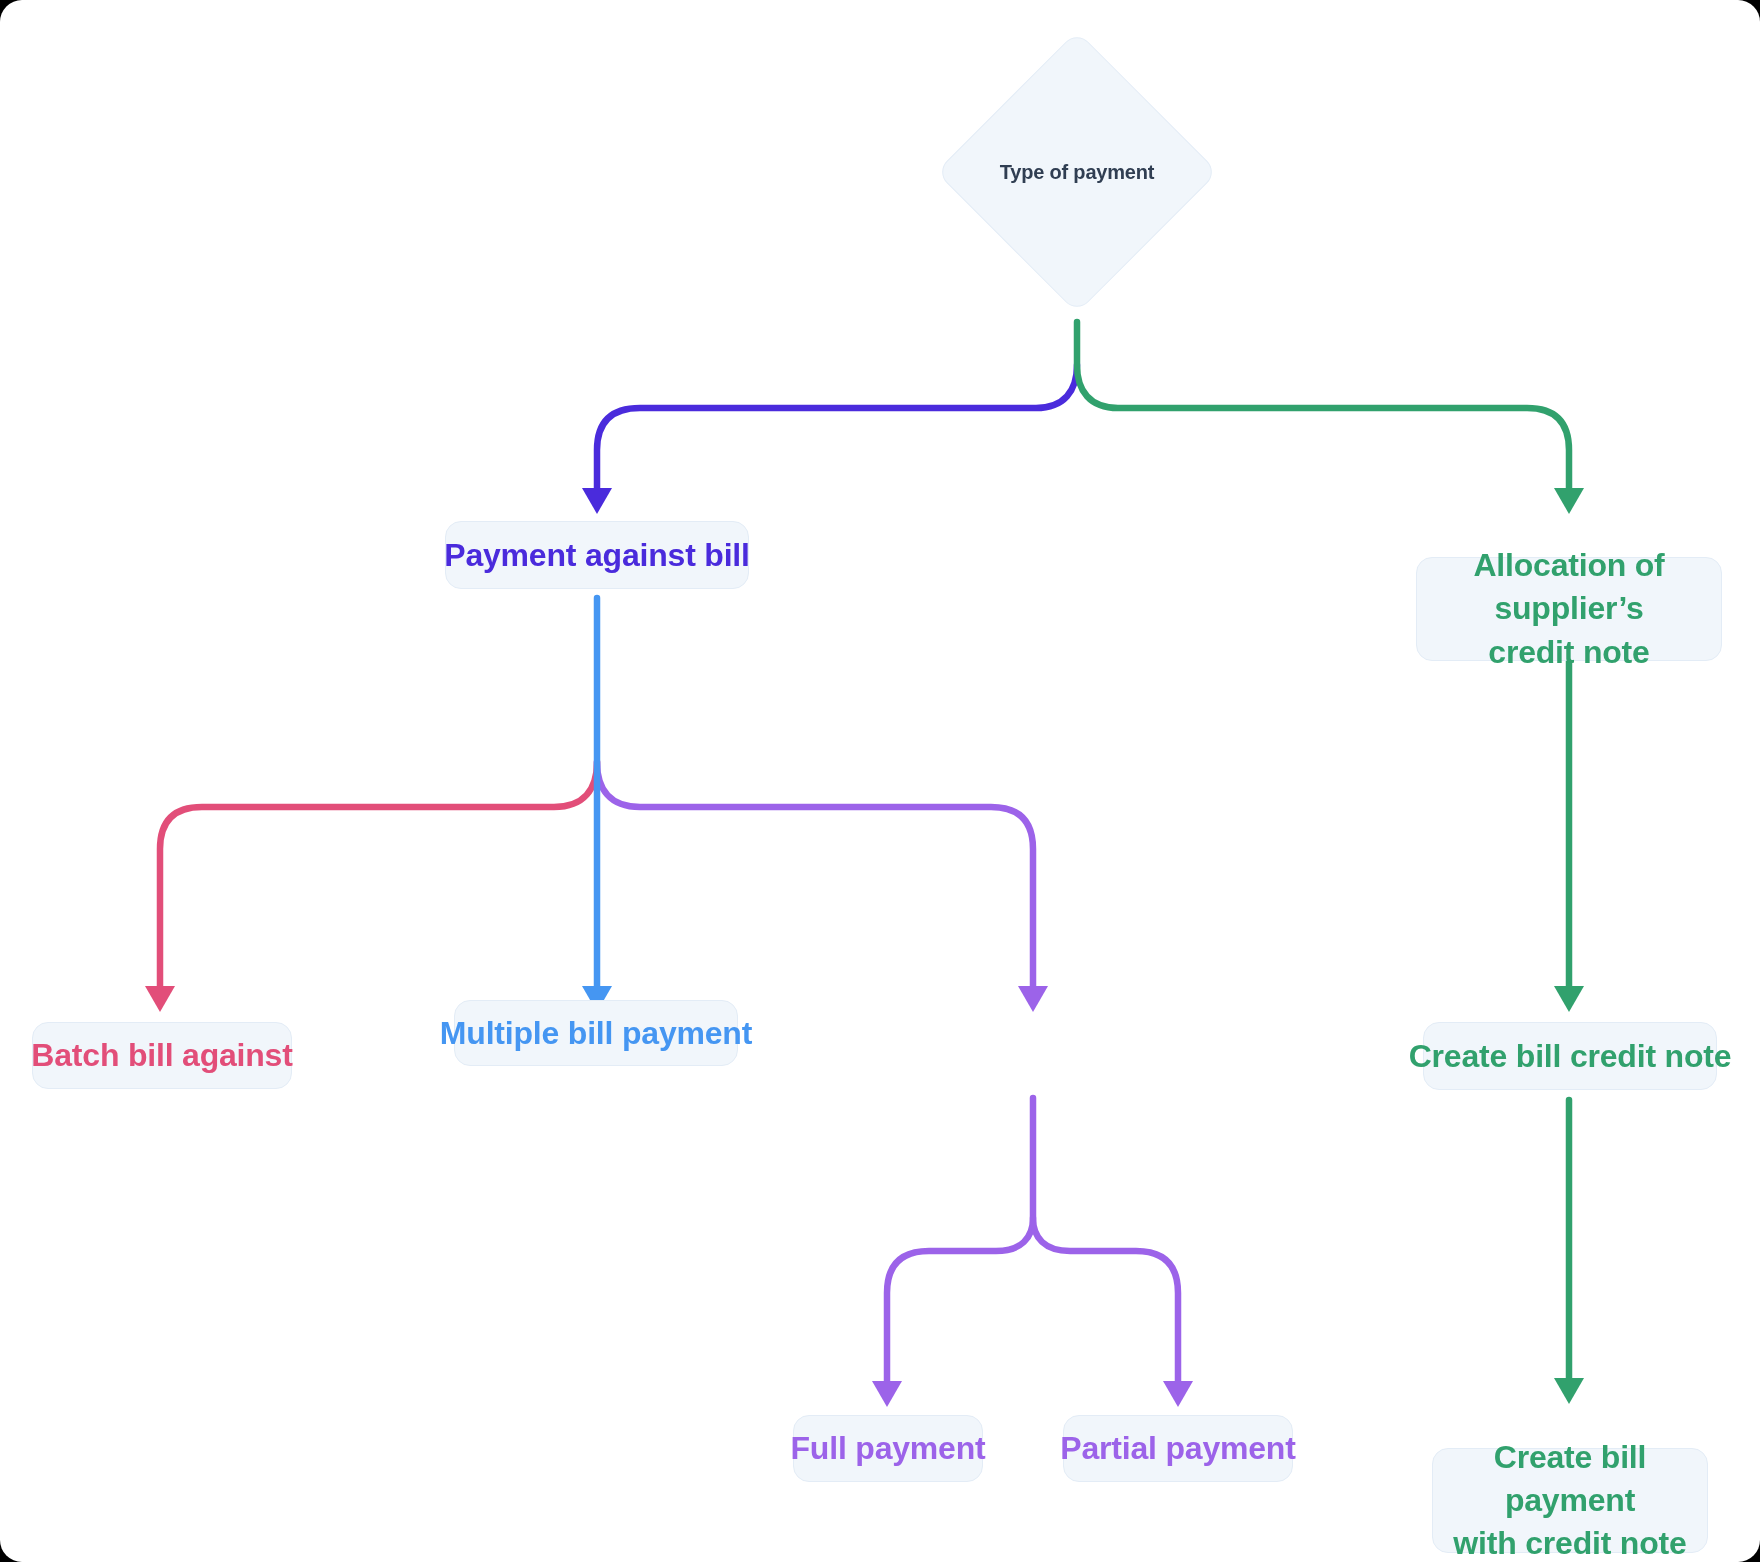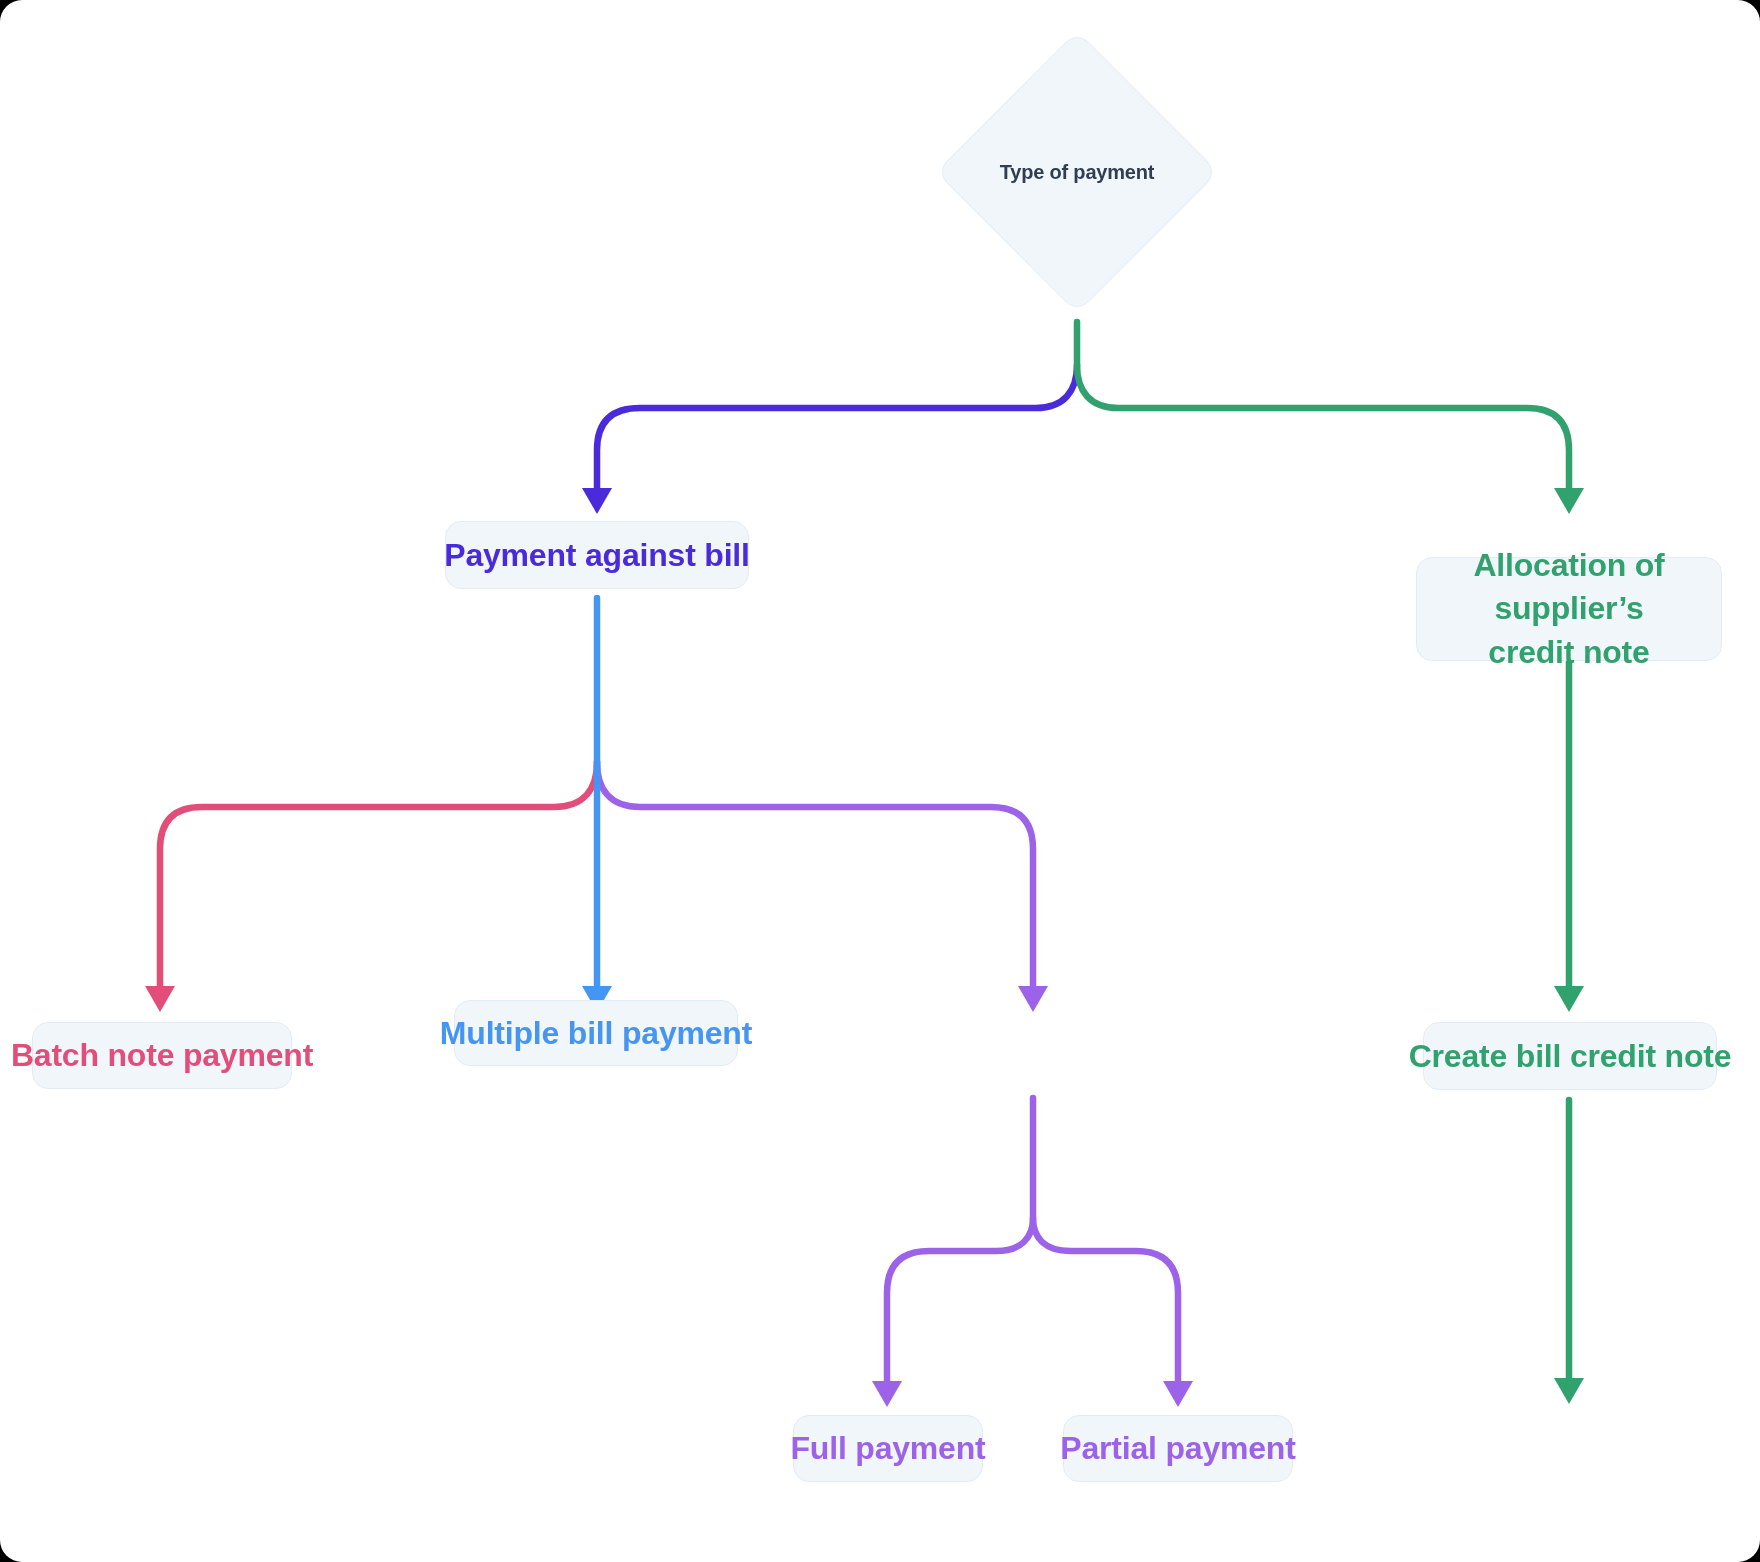--- a/index.html
+++ b/index.html
@@ -87,34 +87,38 @@
   <div class="node" style="left: 445px; top: 521px; width: 304px; height: 68px; color: rgb(74, 43, 220);">
     <span>Payment against bill</span>
   </div>
 
   <div class="node multiline" style="left: 1416px; top: 522px; width: 306px; height: 104px; color: rgb(49, 161, 109);">
     <span>Allocation of supplier’s</span>
     <span>credit note</span>
   </div>
 
   <div class="node" style="left: 32px; top: 1022px; width: 260px; height: 67px; color: rgb(226, 78, 121);">
-    <span>Batch note payment</span>
+    <span>Batch bill against</span>
   </div>
 
   <div class="node" style="left: 454px; top: 1000px; width: 284px; height: 66px; color: rgb(69, 150, 242);">
     <span>Multiple bill payment</span>
   </div>
 
 
   <div class="node" style="left: 1423px; top: 1022px; width: 294px; height: 68px; color: rgb(49, 161, 109);">
     <span>Create bill credit note</span>
   </div>
 
   <div class="node" style="left: 1063px; top: 1415px; width: 230px; height: 67px; color: rgb(156, 99, 233);">
     <span>Partial payment</span>
   </div>
 
   <div class="node" style="left: 793px; top: 1415px; width: 190px; height: 67px; color: rgb(156, 99, 233);">
     <span>Full payment</span>
   </div>
 
+  <div class="node multiline" style="left: 1432px; top: 1413px; width: 276px; height: 105px; color: rgb(49, 161, 109);">
+    <span>Create bill payment</span>
+    <span>with credit note</span>
+  </div>
 
 </div>
 
 </body></html>

